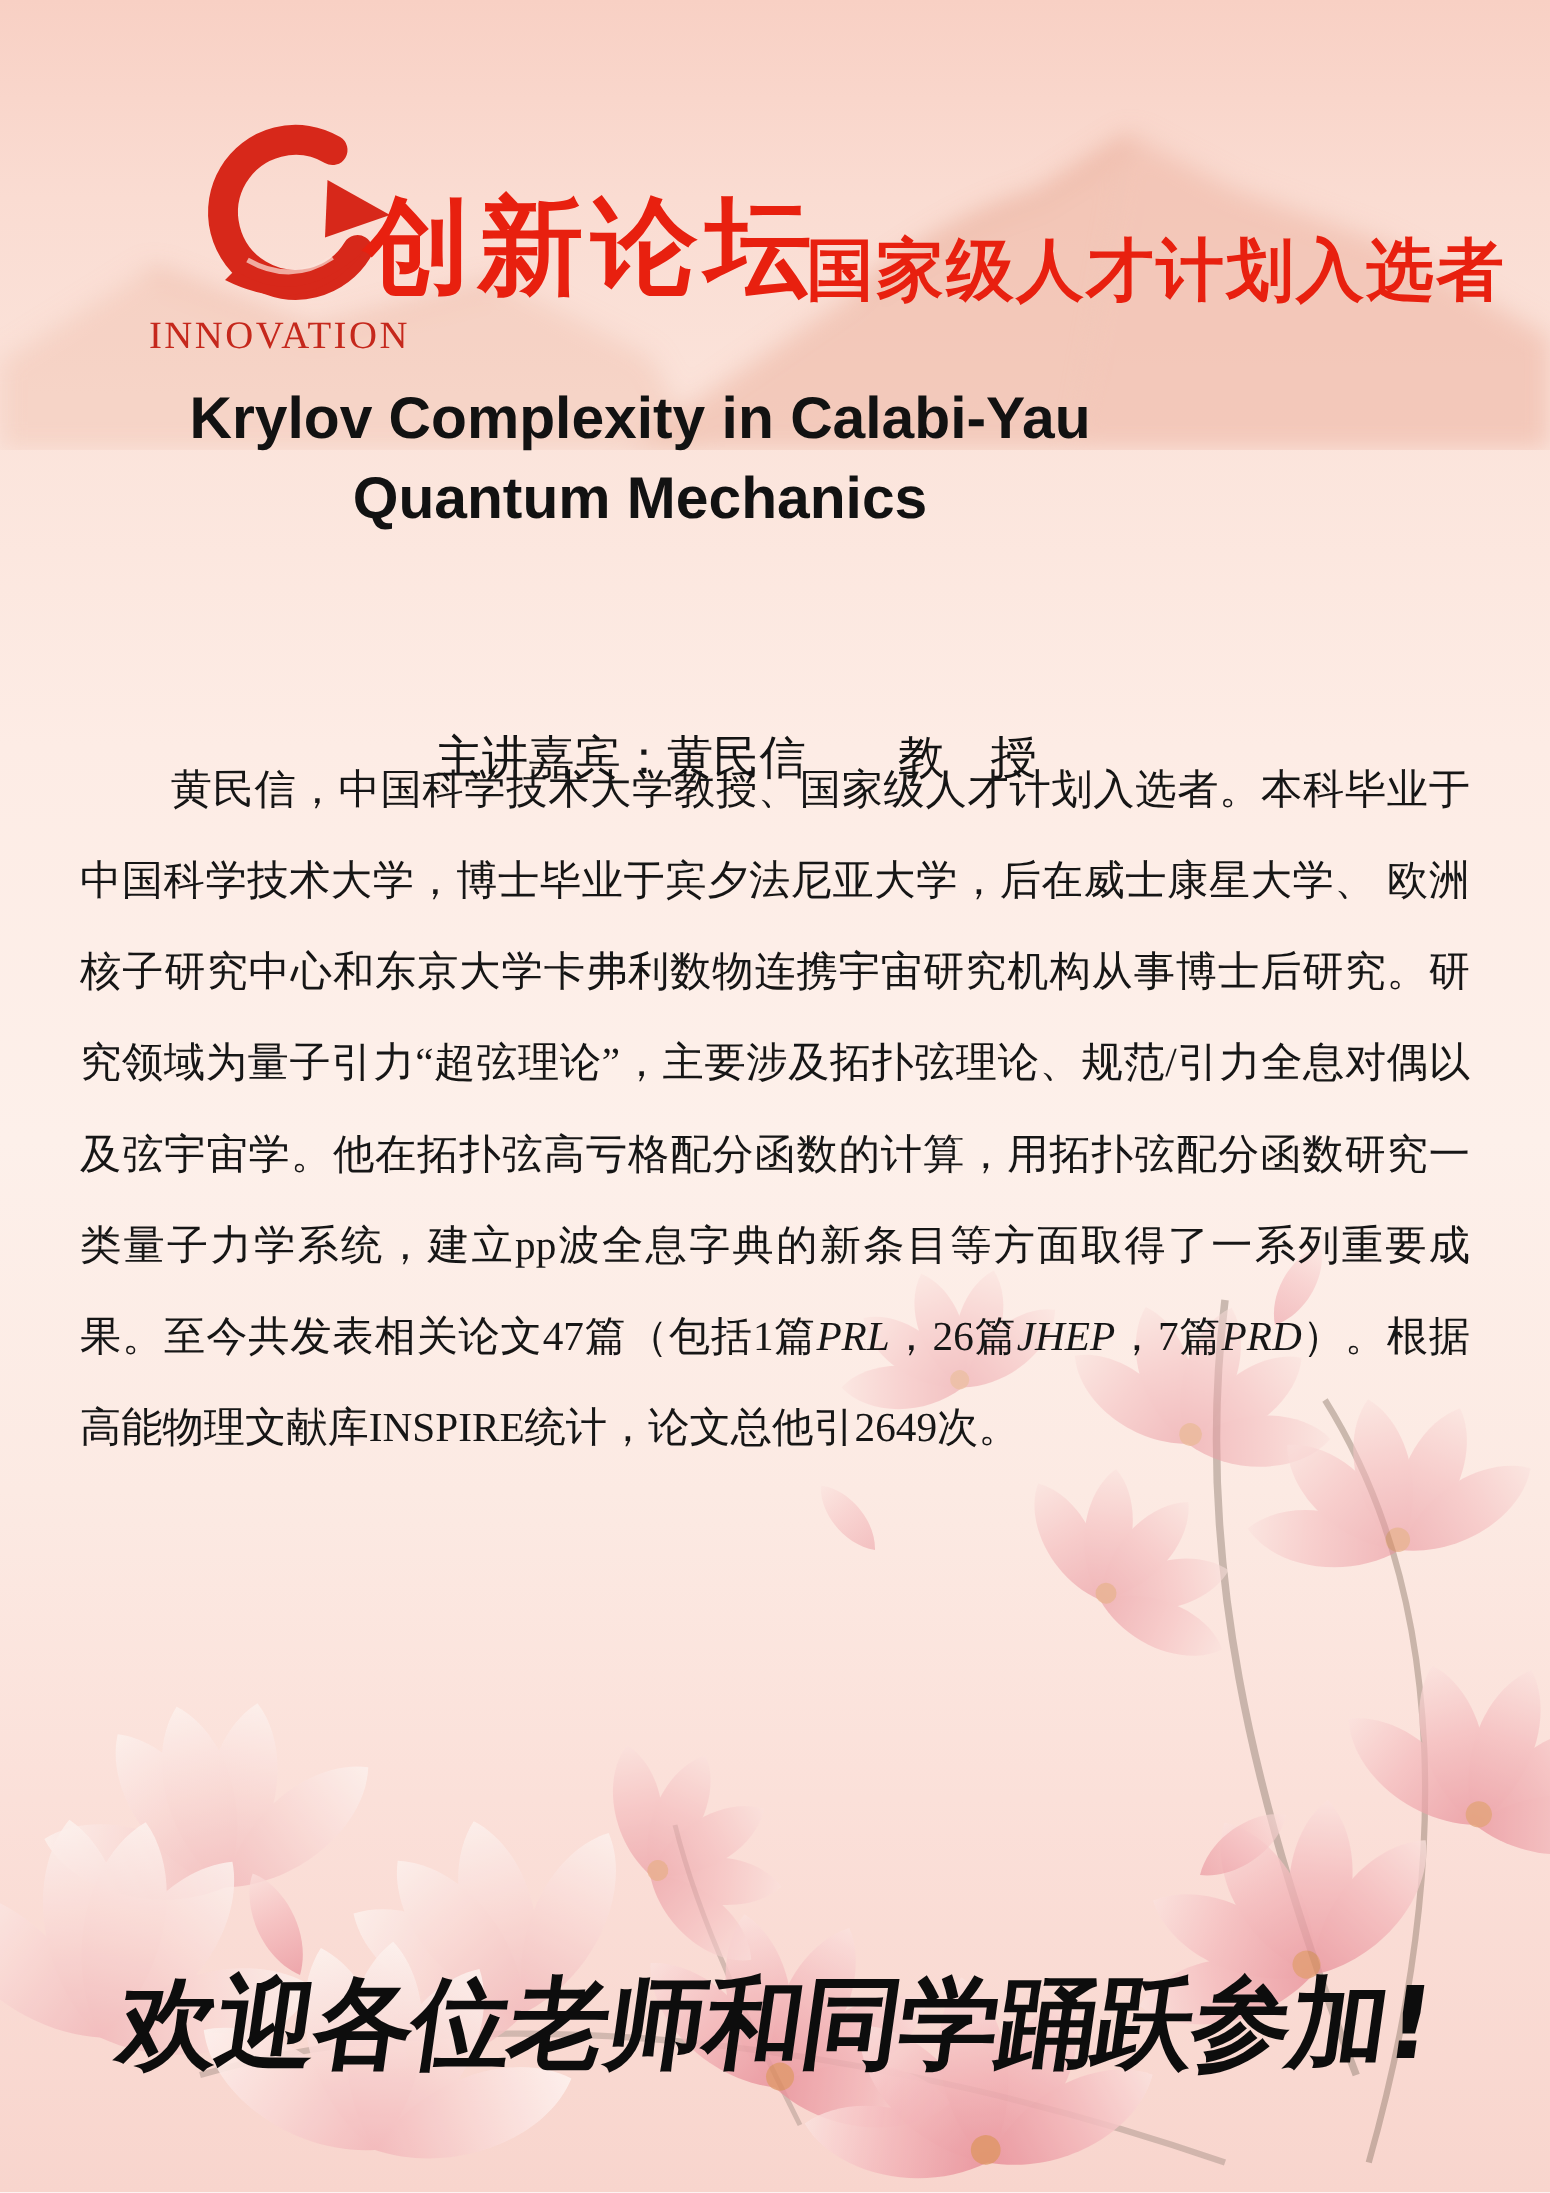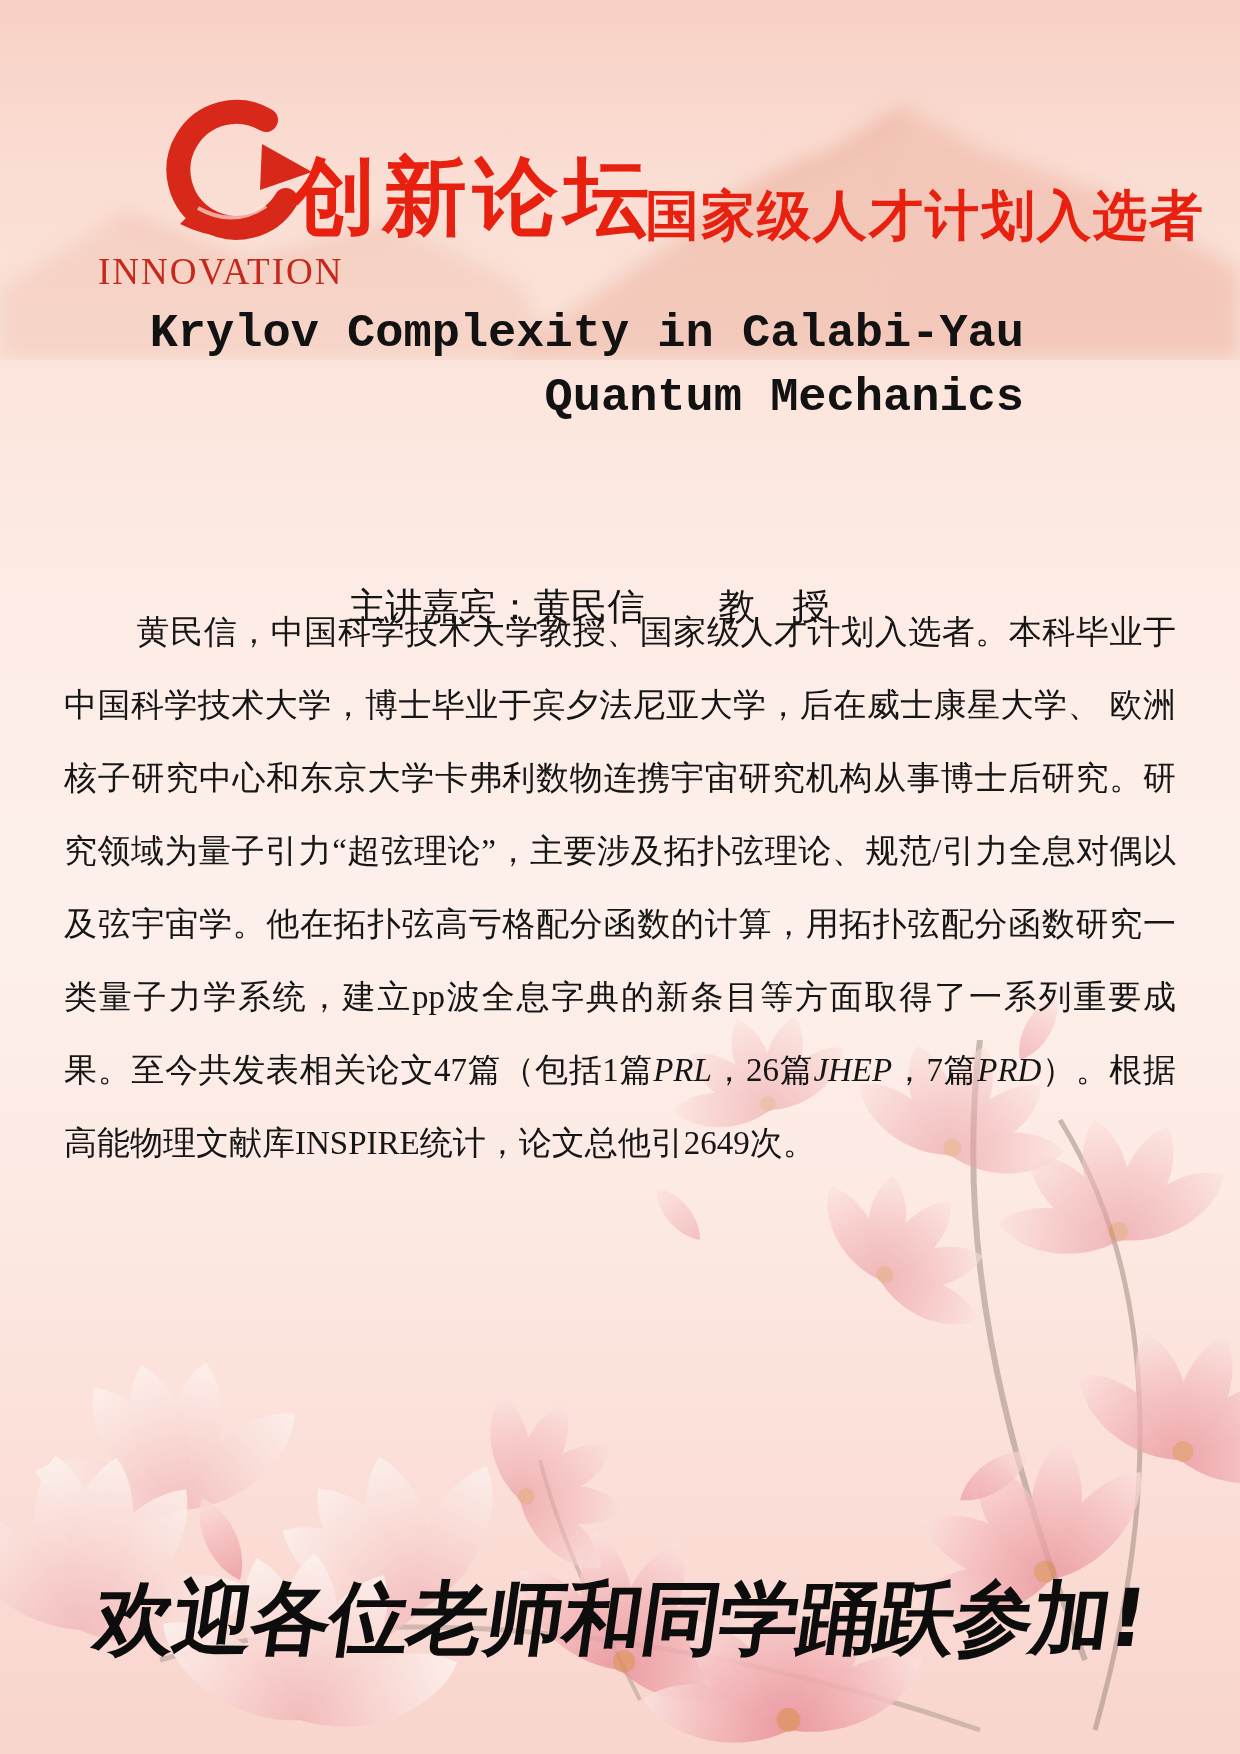--- a/index.html
+++ b/index.html
@@ -8,36 +8,36 @@
     background:linear-gradient(180deg,#f8d0c4 0%,#fadcd2 9%,#fbe3da 18%,#fdece5 34%,#fdf0ea 52%,#fceae3 68%,#fbe0d9 82%,#f8d5cd 100%);
     font-family:"DejaVu Sans","Liberation Sans",sans-serif;
   }
   .art { position:absolute; pointer-events:none; }
   .mountains { left:0; top:20px; width:1240px; height:340px; }
   .flowers { left:0; top:940px; width:1240px; height:814px; }
 
   .logo-box { position:absolute; left:128px; top:98px; width:210px; height:156px; }
   .logo-box svg { width:100%; height:100%; }
   .innovation-label {
-    position:absolute; left:98px; top:250px; width:230px; text-align:center;
+    position:absolute; left:98px; top:250px; width:230px; text-align:right;
     font-family:"Liberation Serif","DejaVu Serif",serif;
-    font-size:37px; letter-spacing:2px; color:#c5281c; font-weight:500;
+    font-size:31px; letter-spacing:2px; color:#c5281c; font-weight:500;
   }
   .forum-title {
     position:absolute; left:291px; top:140px;
     font-size:85px; font-weight:700; color:#e8200f; letter-spacing:6px;
   }
   .lecture-number {
     position:absolute; left:645px; top:180px;
     font-size:54px; font-weight:700; color:#e8200f; letter-spacing:2px;
   }
 
   .talk-title {
-    position:absolute; left:0; top:302px; width:1024px; text-align:right;
-    font-family:Liberation Mono, monospace;
+    position:absolute; left:0; top:302px; width:1024px; text-align:center;
+    font-family:Liberation Sans, sans-serif;
     font-size:47px; line-height:64px; font-weight:700; color:#121212;
   }
 
   .speakers {
     position:absolute; left:0; top:464px; width:1178px; text-align:center;
     font-family:"Liberation Serif","DejaVu Serif",serif;
     font-size:37px; line-height:57px; color:#141414; white-space:pre;
   }
 
   .bio {

